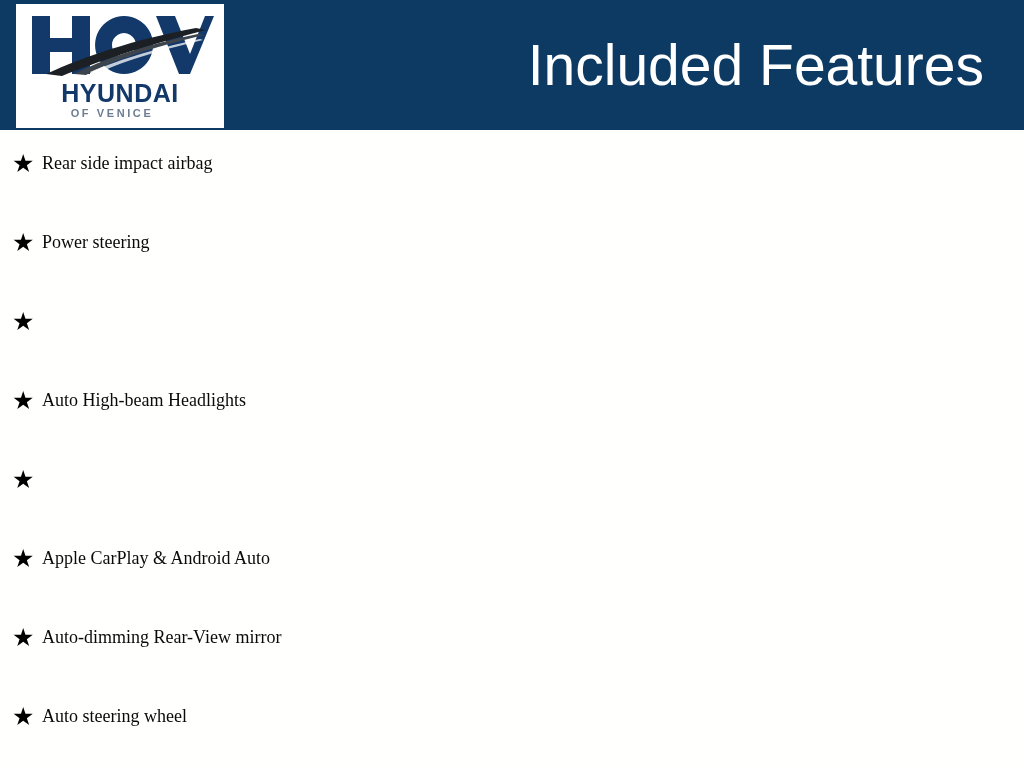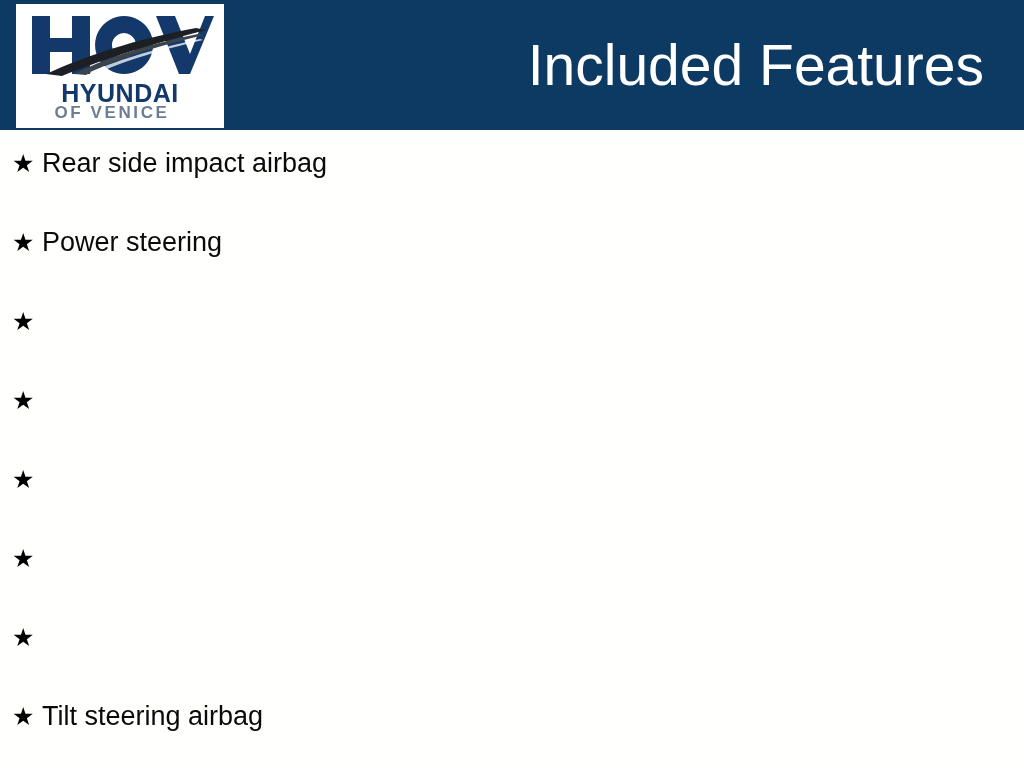--- a/index.html
+++ b/index.html
@@ -73,21 +73,21 @@
     line-height: 26px;
   }
   .logo-venice {
     position: absolute;
     left: 0;
     top: 103px;
     width: 192px;
     text-align: center;
     font-family: "Liberation Sans", sans-serif;
     font-weight: bold;
-    font-size: 17px;
+    font-size: 11px;
     letter-spacing: 2.6px;
     color: #6d7d92;
     line-height: 12px;
   }
 
   
   .slide-title {
     position: absolute;
     right: 40px;
     top: 28px;
@@ -120,22 +120,22 @@
     flex: 0 0 auto;
     width: 30px;
     color: #000000;
     font-size: 25px;
     line-height: 38px;
     text-align: left;
   }
   .feature-label {
     flex: 0 0 auto;
     color: #0a0a0a;
-    font-family: Liberation Sans, sans-serif;
-    font-size: 27px;
+    font-family: Liberation Serif, serif;
+    font-size: 18px;
     line-height: 38px;
     white-space: nowrap;
   }
 </style>
 </head>
 <body>
 
 <div class="slide">
 
   <div class="header-band"></div>
@@ -173,29 +173,32 @@
       </div>
       <div class="feature-item">
         <span class="feature-bullet">★</span>
         <span class="feature-label">Power steering</span>
       </div>
       <div class="feature-item">
         <span class="feature-bullet">★</span>
       </div>
       <div class="feature-item">
         <span class="feature-bullet">★</span>
-      </div>
-      <div class="feature-item">
-        <span class="feature-bullet">★</span>
-      </div>
-      <div class="feature-item">
-        <span class="feature-bullet">★</span>
-      </div>
-      <div class="feature-item">
-        <span class="feature-bullet">★</span>
-      </div>
-      <div class="feature-item">
-        <span class="feature-bullet">★</span>
-        <span class="feature-label">Tilt steering airbag</span>
+        <span class="feature-label">Auto High-beam Headlights</span>
+      </div>
+      <div class="feature-item">
+        <span class="feature-bullet">★</span>
+      </div>
+      <div class="feature-item">
+        <span class="feature-bullet">★</span>
+        <span class="feature-label">Apple CarPlay &amp; Android Auto</span>
+      </div>
+      <div class="feature-item">
+        <span class="feature-bullet">★</span>
+        <span class="feature-label">Auto-dimming Rear-View mirror</span>
+      </div>
+      <div class="feature-item">
+        <span class="feature-bullet">★</span>
+        <span class="feature-label">Auto steering wheel</span>
       </div>
     </div>
 
 </div>
 
 </body></html>

